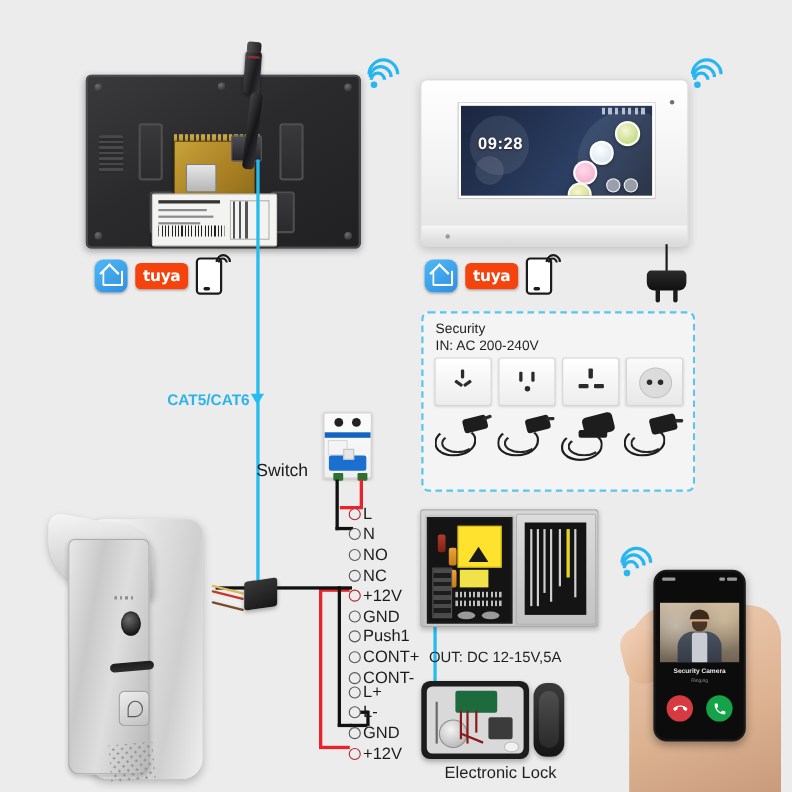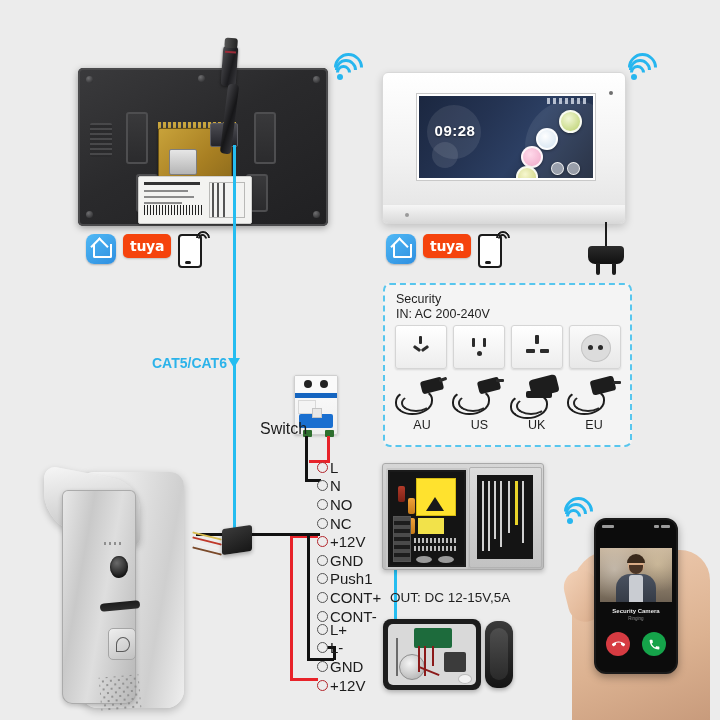--- a/index.html
+++ b/index.html
@@ -113,21 +113,21 @@
   .wm-plug:before,.wm-plug:after{content:"";position:absolute;top:17px;width:4px;height:12px;background:#1b1b1b;border-radius:0 0 2px 2px;}
   .wm-plug:before{left:8px;} .wm-plug:after{right:8px;}
 
   
   .wifi{position:absolute;}
   .wifi span{position:absolute;border:3px solid #27b6ef;border-radius:50%;
     border-bottom-color:transparent;border-left-color:transparent;transform:rotate(-45deg);}
   .wifi i{position:absolute;left:1px;bottom:0px;width:6px;height:6px;border-radius:50%;background:#27b6ef;}
 
   
-  .approw{position:absolute;display:flex;gap:7px;}
+  .approw{position:absolute;display:flex;align-items:center;gap:7px;}
   .ic-smartlife{width:30px;height:30px;border-radius:8px;
     background:linear-gradient(145deg,#4fb8f5,#2f8fe0);position:relative;
     box-shadow:0 1px 2px rgba(0,0,0,.25);}
   .ic-smartlife:before{content:"";position:absolute;left:7px;top:10px;width:15px;height:12px;
     border:2.2px solid #fff;border-top:none;border-radius:0 0 2px 2px;}
   .ic-smartlife:after{content:"";position:absolute;left:7px;top:6px;width:11px;height:11px;
     border-top:2.2px solid #fff;border-left:2.2px solid #fff;transform:rotate(45deg);}
   .ic-tuya{height:24px;padding:0 7px;border-radius:5px;background:#f5430d;color:#fff;
     display:flex;align-items:center;justify-content:center;font-size:14px;font-weight:700;
     font-family:"DejaVu Sans",sans-serif;letter-spacing:-.3px;box-shadow:0 1px 2px rgba(0,0,0,.2);}
@@ -166,21 +166,21 @@
   .breaker{position:absolute;left:294px;top:375px;width:42px;height:58px;
     background:linear-gradient(180deg,#fdfdfd,#efefef);border:1px solid #cfcfcf;border-radius:2px;
     box-shadow:0 1px 3px rgba(0,0,0,.2);overflow:hidden;}
   .brk-top{position:absolute;left:0;top:0;width:100%;height:16px;background:#fafafa;}
   .brk-btn{position:absolute;top:4px;width:8px;height:8px;border-radius:50%;background:#222;}
   .brk-blue1{position:absolute;left:0;top:17px;width:100%;height:5px;background:#1565c0;}
   .brk-win{position:absolute;left:3px;top:24px;width:16px;height:12px;background:#f4f4f4;border:1px solid #d8d8d8;}
   .brk-lever{position:absolute;left:4px;bottom:6px;width:34px;height:14px;background:#1a6fd0;border-radius:2px;}
   .brk-lever:after{content:"";position:absolute;left:13px;top:-6px;width:8px;height:8px;background:#e7e7e7;border:1px solid #c4c4c4;}
   .brk-term{position:absolute;bottom:-4px;width:9px;height:7px;background:#2f6f2f;border-radius:1px;}
-  .switch-label{position:absolute;left:260px;top:420px;font-size:16px;color:#1c1c1c;}
+  .switch-label{position:absolute;left:233px;top:420px;font-size:16px;color:#1c1c1c;}
 
   
   .terms{position:absolute;left:317px;top:458px;}
   .term{position:relative;height:18.6px;display:flex;align-items:center;}
   .term .ring{width:9px;height:9px;border:1.6px solid #555;border-radius:50%;margin-right:2px;background:#ececec;}
   .term .ring.on{border-color:#b3262c;}
   .term .tx{font-size:15px;color:#1c1c1c;line-height:1;}
   .terms2{position:absolute;left:317px;top:620px;}
 
   
@@ -422,26 +422,20 @@
           <div class="wire2" style="top:22px"></div>
       </div>
       <div class="cord">
         <div class="plugbody" style="left:24px;top:3px;width:24px;height:15px"></div>
         <div class="pin" style="left:46px;top:6px;width:8px;height:3px"></div>
         <div class="wireloop"></div>
           <div class="wire2"></div>
       </div>
     </div>
 
-    <div class="plugnames">
-      <div>AU</div>
-      <div>US</div>
-      <div>UK</div>
-      <div>EU</div>
-    </div>
   </div>
 
   <div class="w wv cyn" style="left:233px;top:145px;height:395px"></div>
   <div class="abs" style="left:228px;top:358px;width:0;height:0;border-left:6px solid transparent;border-right:6px solid transparent;border-top:10px solid #25bdf0"></div>
   <div class="cat5">CAT5/CAT6</div>
 
   <div class="breaker">
     <div class="brk-top"></div>
     <div class="brk-btn" style="left:9px"></div>
     <div class="brk-btn" style="left:25px"></div>
@@ -586,20 +580,21 @@
         <div class="lock-wire" style="left:30px;top:22px;width:2px;height:26px"></div>
         <div class="lock-wire" style="left:36px;top:22px;width:2px;height:30px"></div>
         <div class="lock-wire" style="left:30px;top:46px;width:22px;height:2px;transform:rotate(22deg)"></div>
         <div class="lock-wire" style="left:44px;top:22px;width:2px;height:20px"></div>
         <div class="lock-wire" style="left:8px;top:14px;width:2px;height:38px;background:#6a6a6a"></div>
         <div class="abs" style="left:70px;top:50px;width:12px;height:8px;border-radius:50%;background:#f2f2f2;border:1px solid #bdbdbd"></div>
       </div>
     </div>
     <div class="lock-side"></div>
   </div>
+  <div class="lock-caption">Electronic Lock</div>
 
   <div class="door">
     <div class="door-back"></div>
     <div class="door-hood"></div>
     <div class="door-face">
       <div class="door-ir"></div>
       <div class="door-lens"></div>
       <div class="door-slot"></div>
       <div class="door-btn"></div>
       <div class="door-grille"></div>

